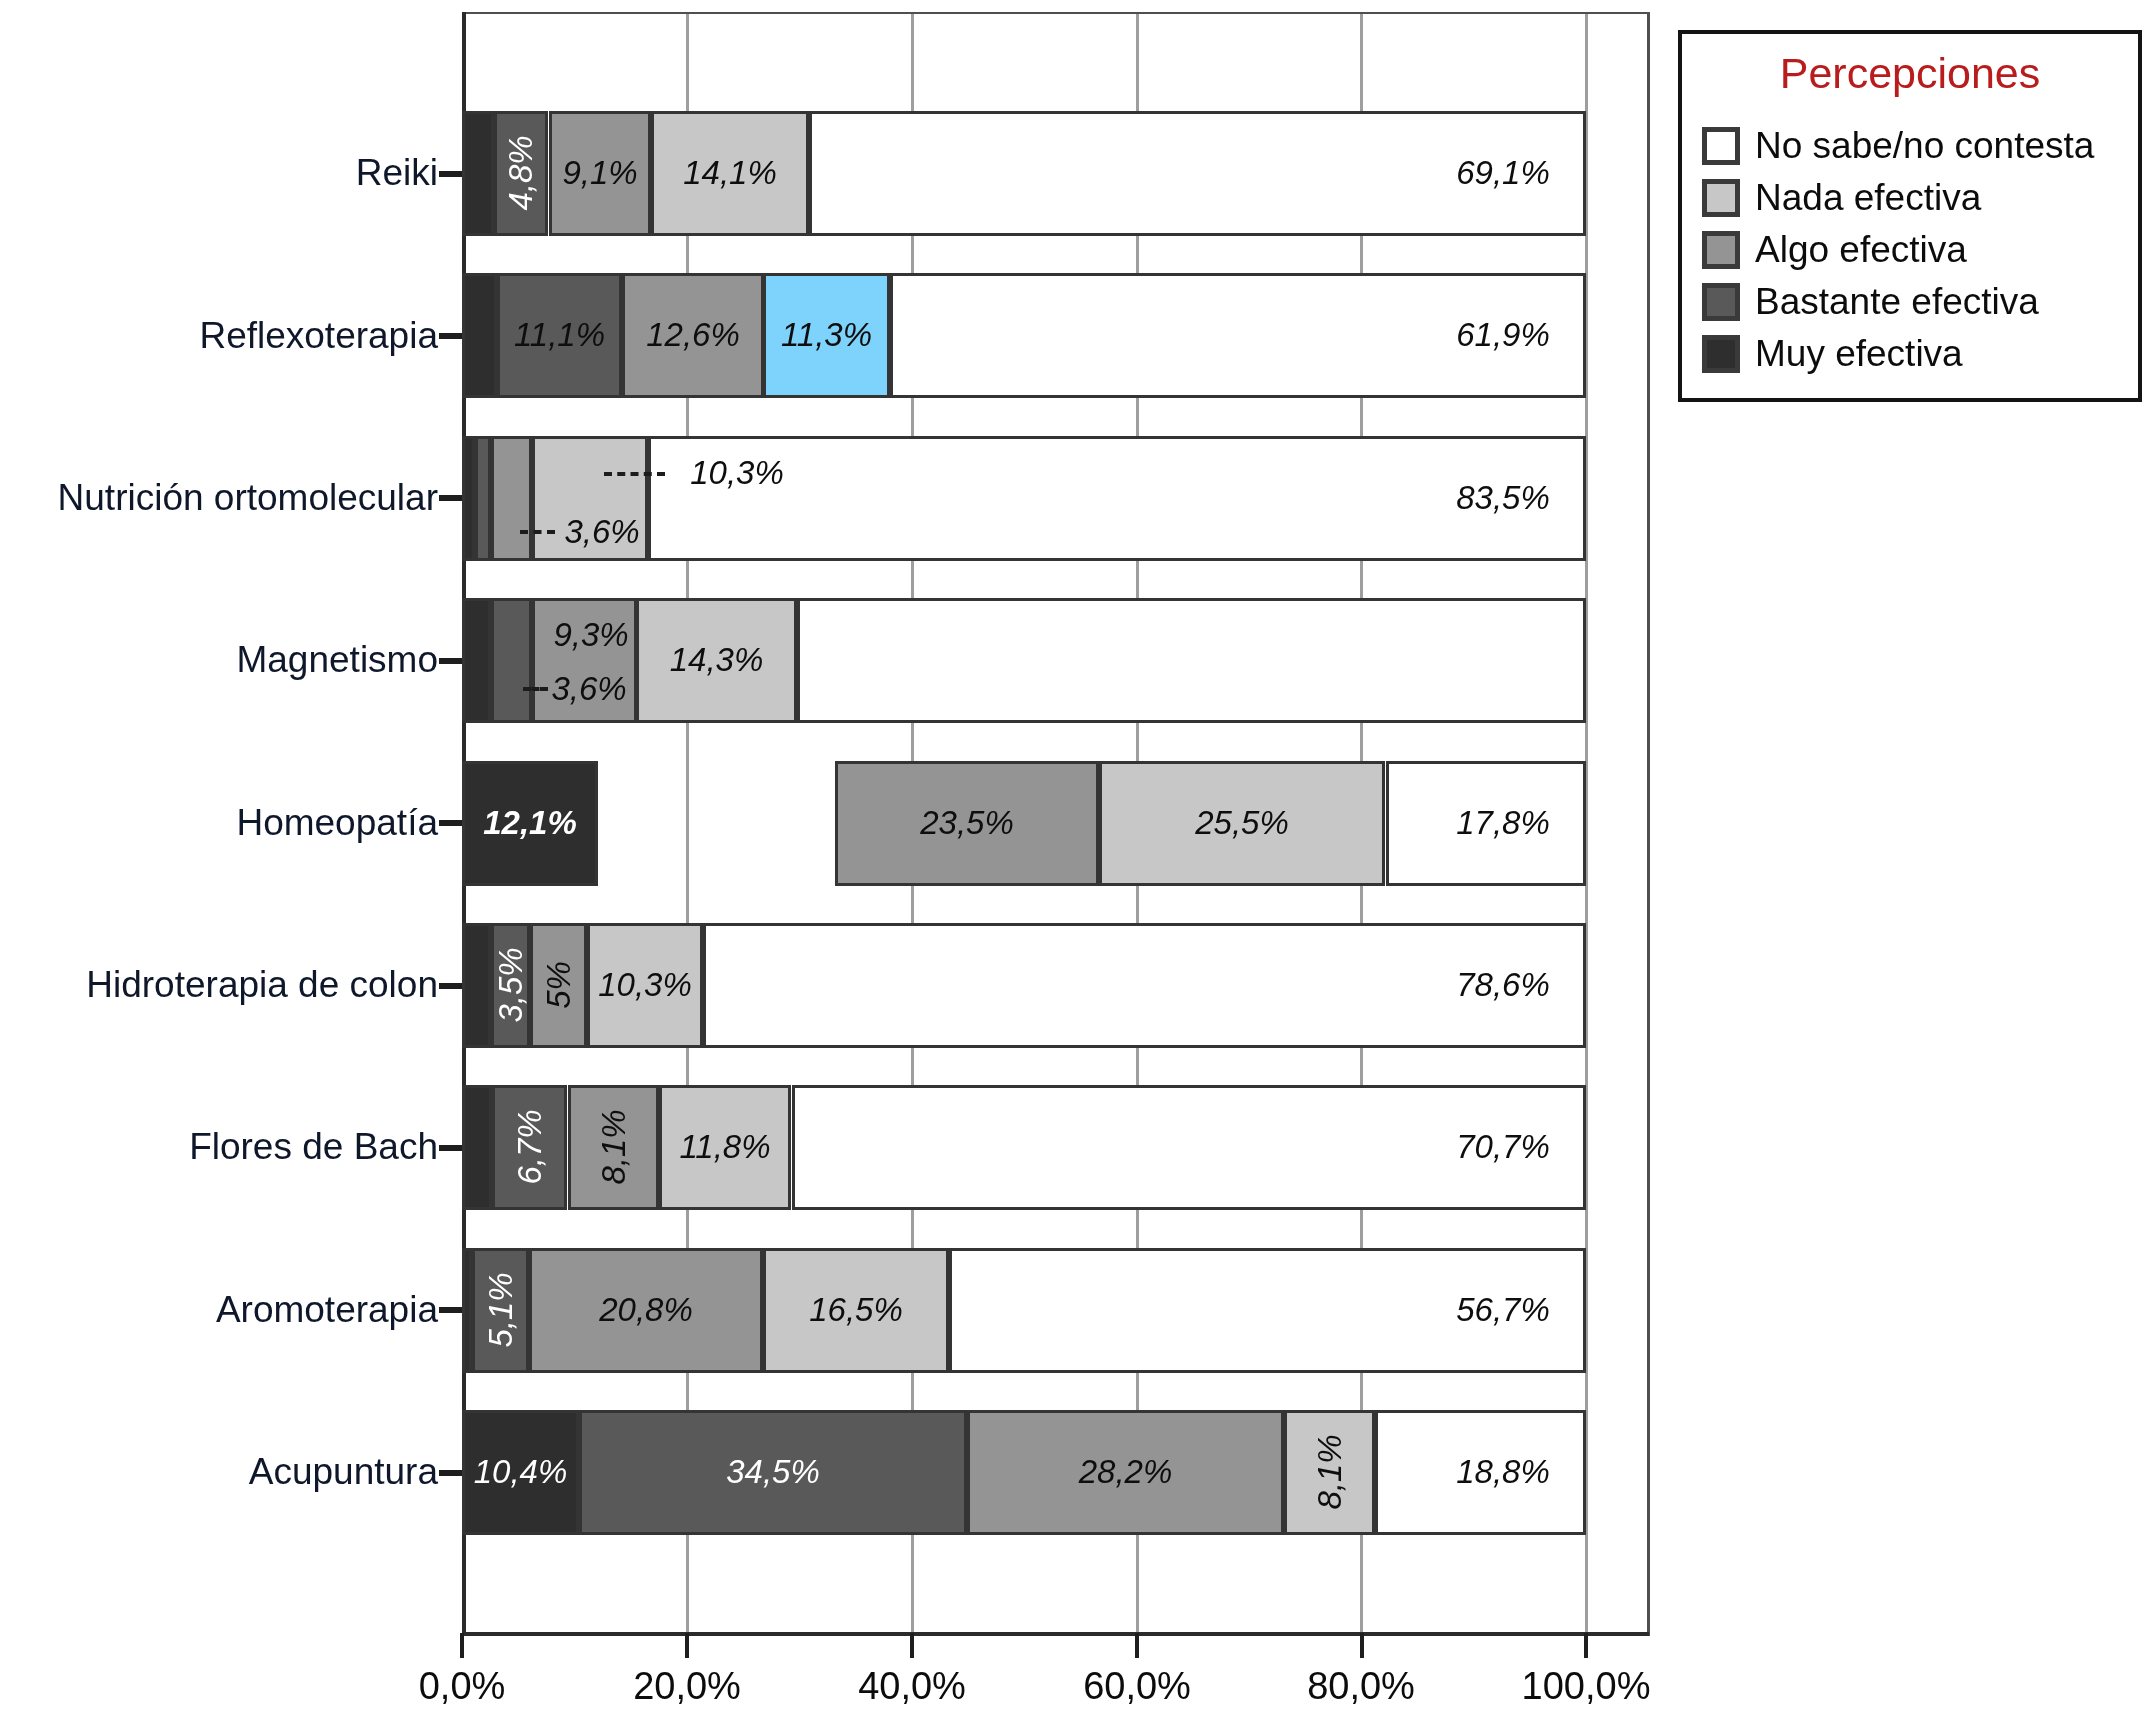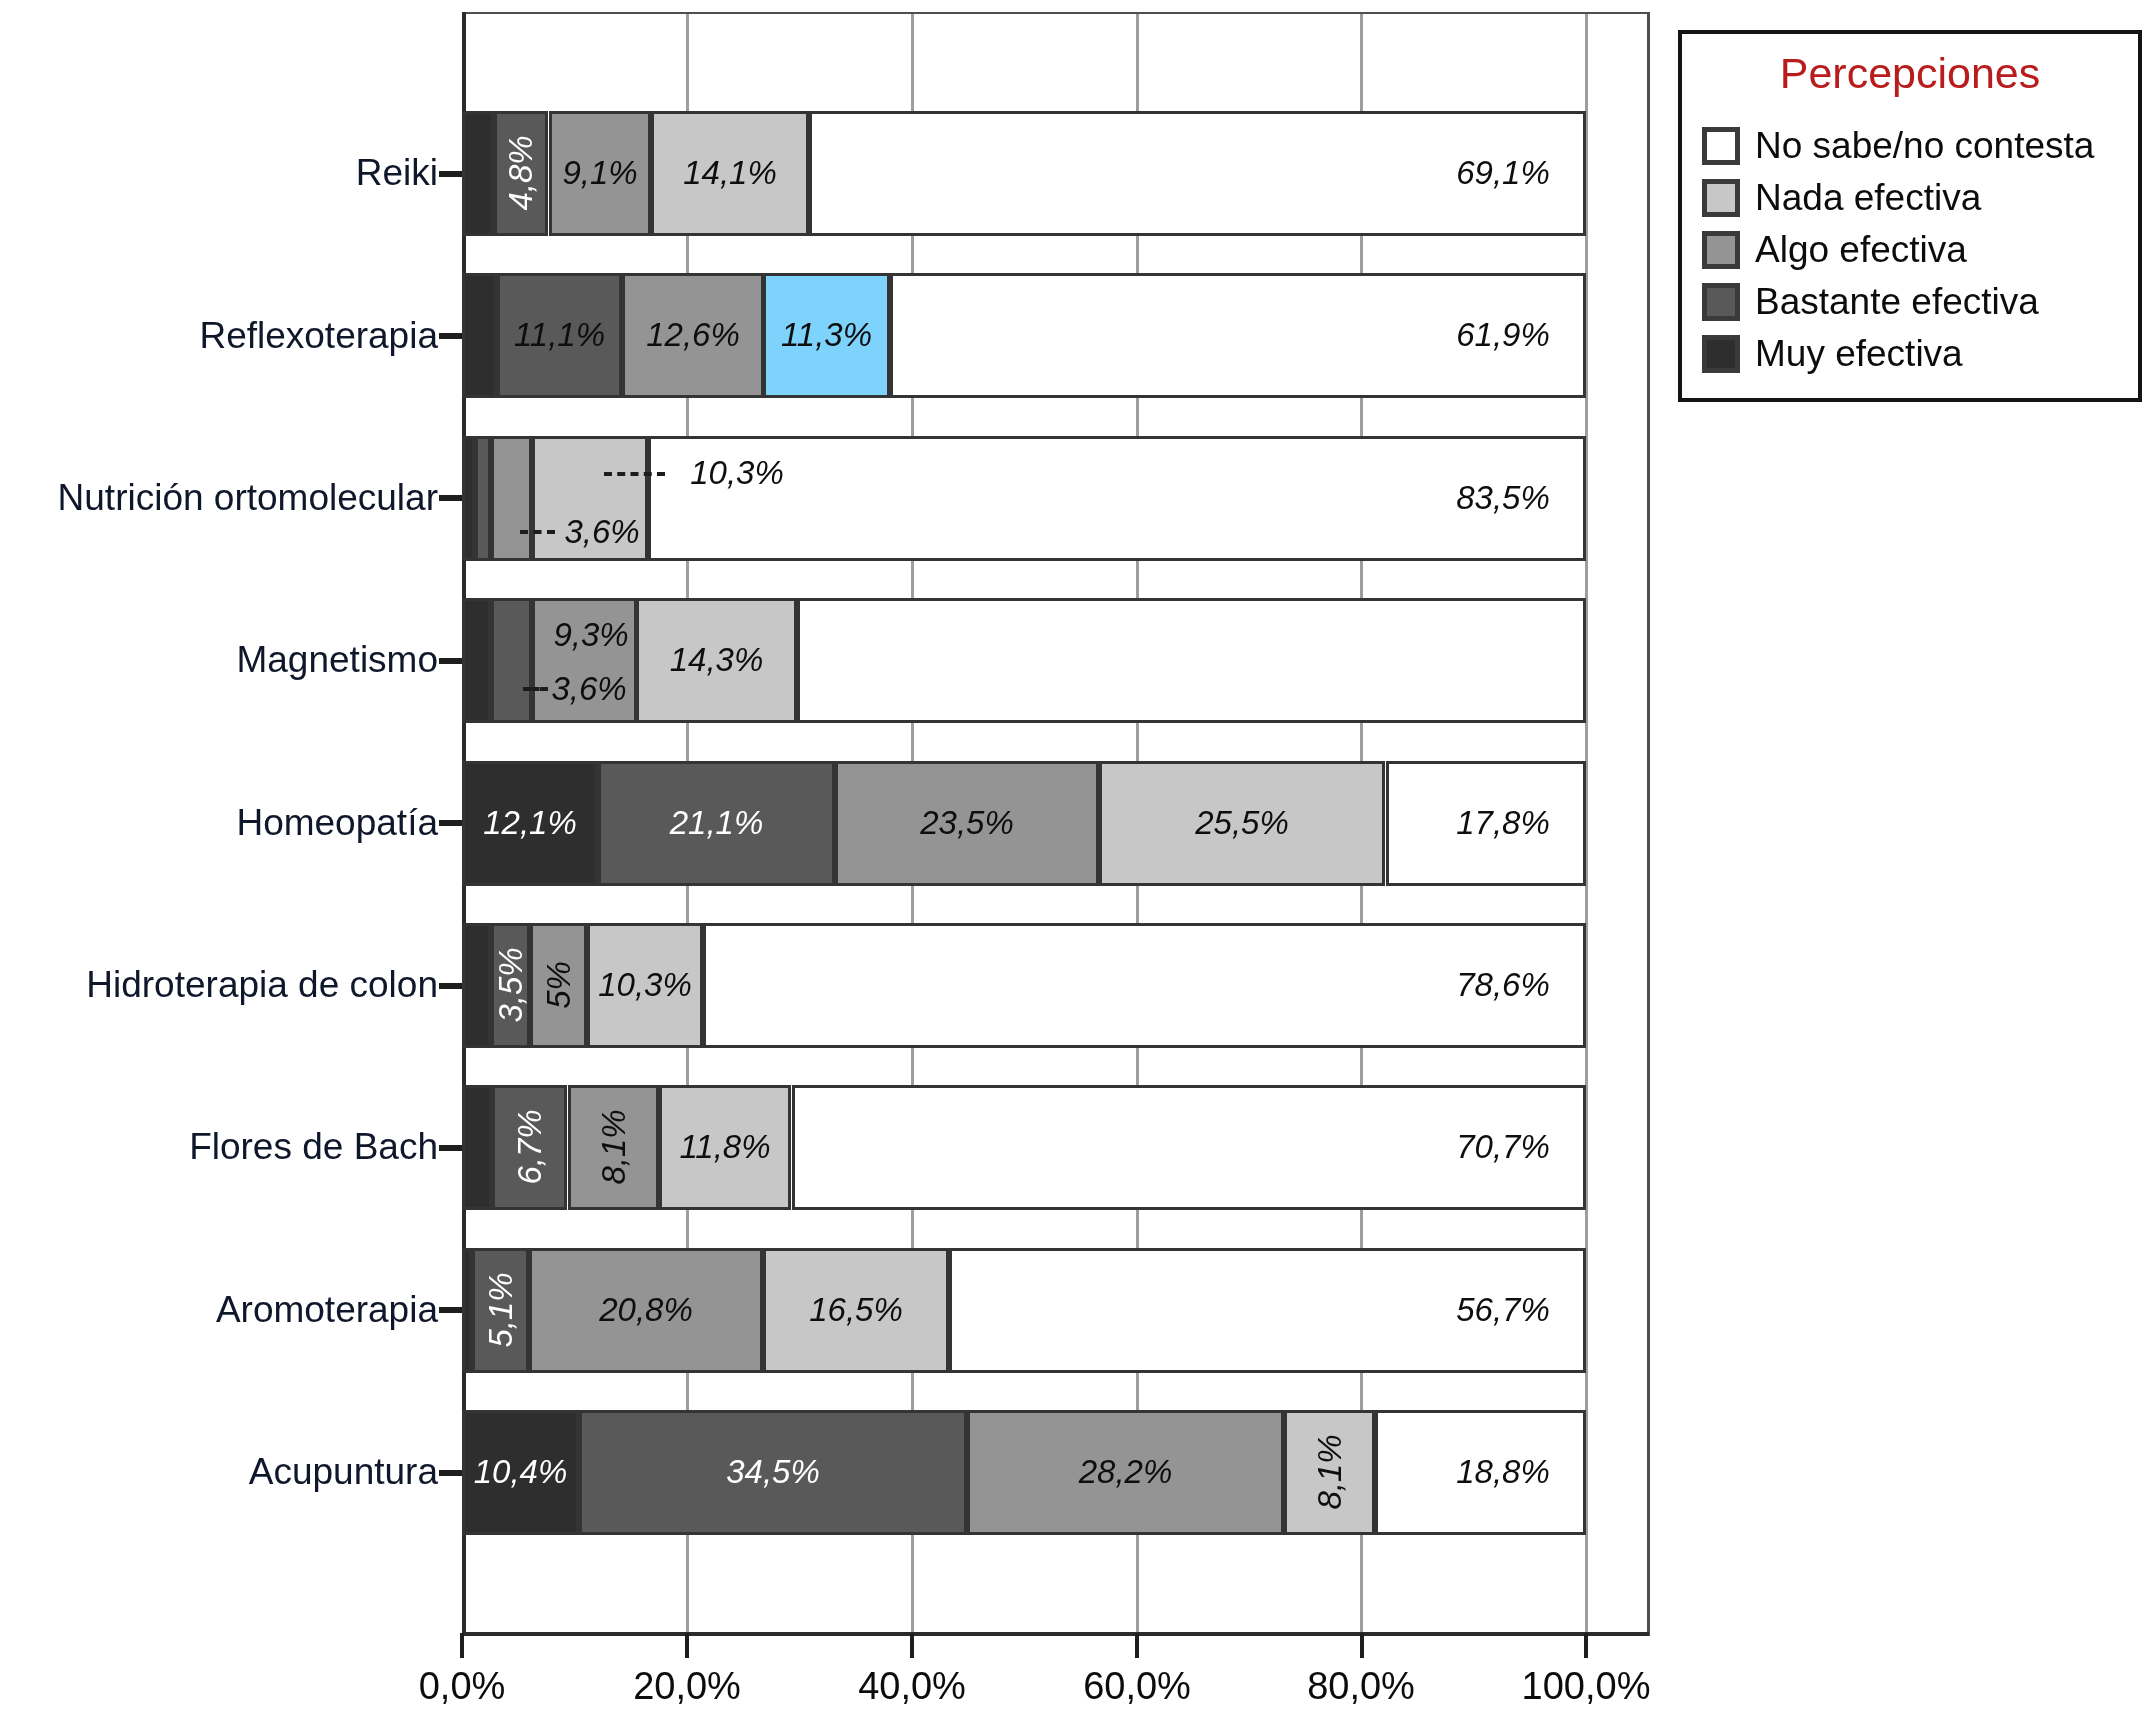--- a/index.html
+++ b/index.html
@@ -100,25 +100,22 @@
         <div class="leader-dash" style="left: 61px; top: 89px; width: 25px;"></div>
         <div class="custom-label" style="left: 48px; top: 71px;">3,6%</div>
         <div class="seg" style="left: 70px; width: 105px; background: rgb(148, 148, 148);"></div>
         <div class="custom-label" style="left: 50px; top: 17.5px;">9,3%</div>
         <div class="seg" style="left: 174px; width: 161px; background: rgb(199, 199, 199);">
           <span class="seg-label black-txt">14,3%</span>
         </div>
         <div class="seg" style="left: 335px; width: 789px; background: rgb(255, 255, 255);"></div>
       </div>
       <div class="bar-row" style="top: 749px;">
-        <div class="seg" style="left: 0px; width: 136px; background: rgb(46, 46, 46);">
+        <div class="seg" style="left: 0px; width: 136px; background: rgb(46, 46, 46); font-weight: bold;">
           <span class="seg-label white-txt">12,1%</span>
-        </div>
-        <div class="seg" style="left: 136px; width: 237px; background: rgb(89, 89, 89);">
-          <span class="seg-label white-txt">21,1%</span>
         </div>
         <div class="seg" style="left: 373px; width: 264px; background: rgb(148, 148, 148);">
           <span class="seg-label black-txt">23,5%</span>
         </div>
         <div class="seg" style="left: 637px; width: 286px; background: rgb(199, 199, 199);">
           <span class="seg-label black-txt">25,5%</span>
         </div>
         <div class="seg" style="left: 924px; width: 200px; background: rgb(255, 255, 255);"></div>
         <div class="right-col-label">17,8%</div>
       </div>

